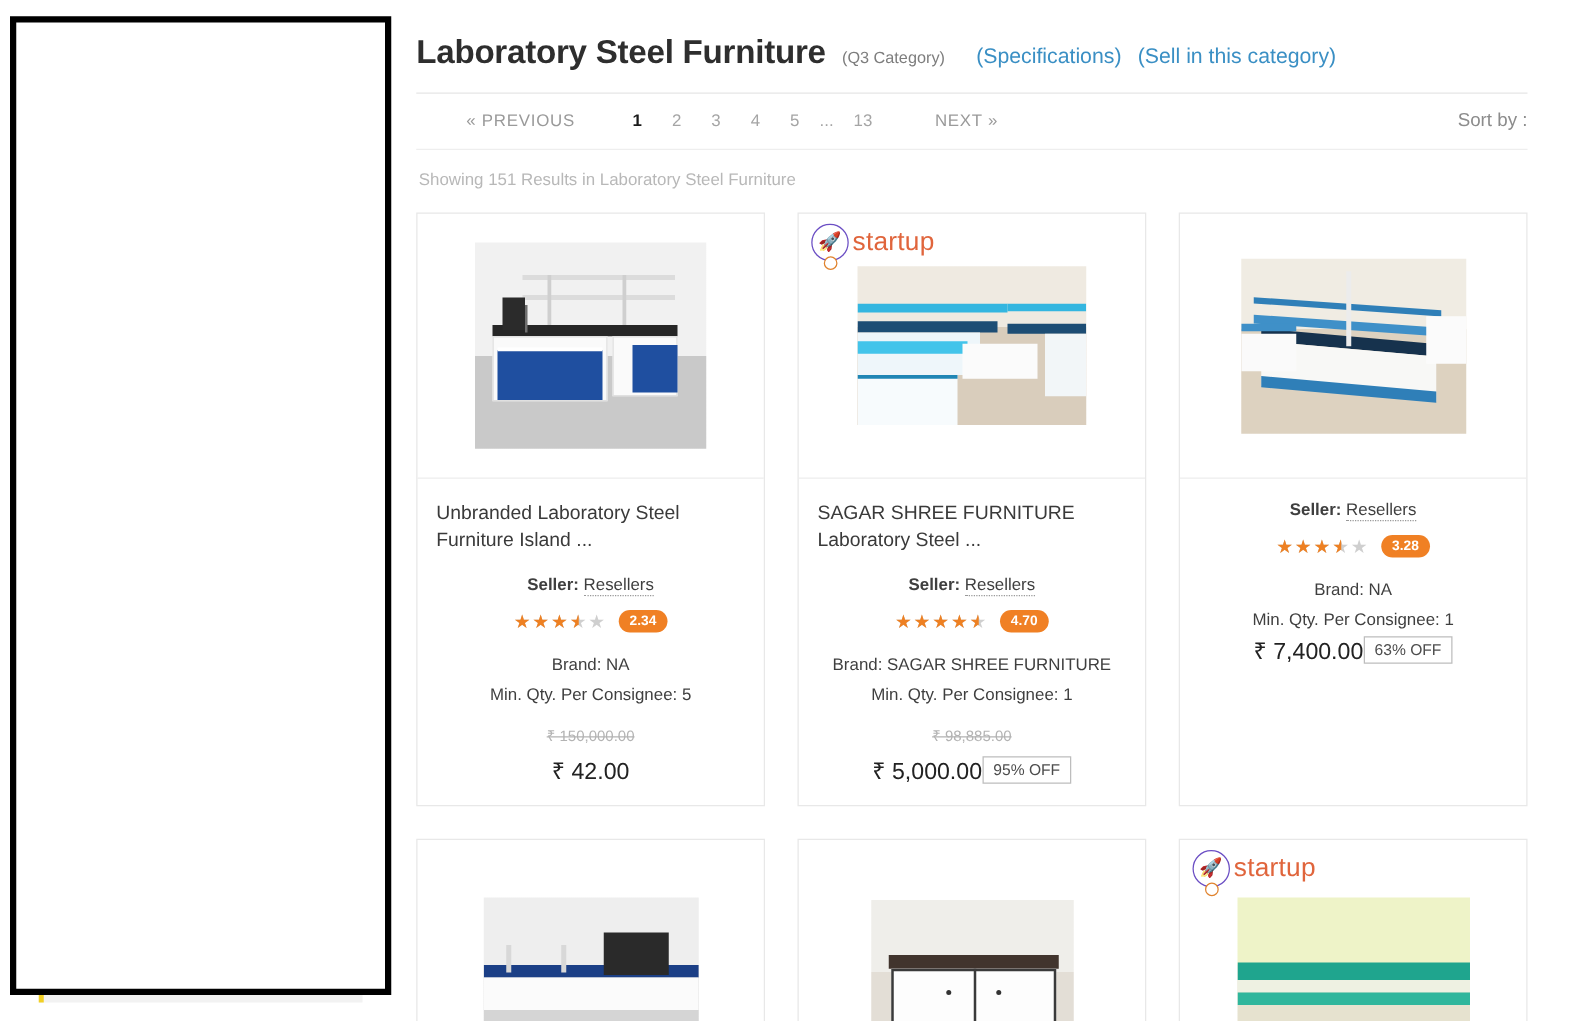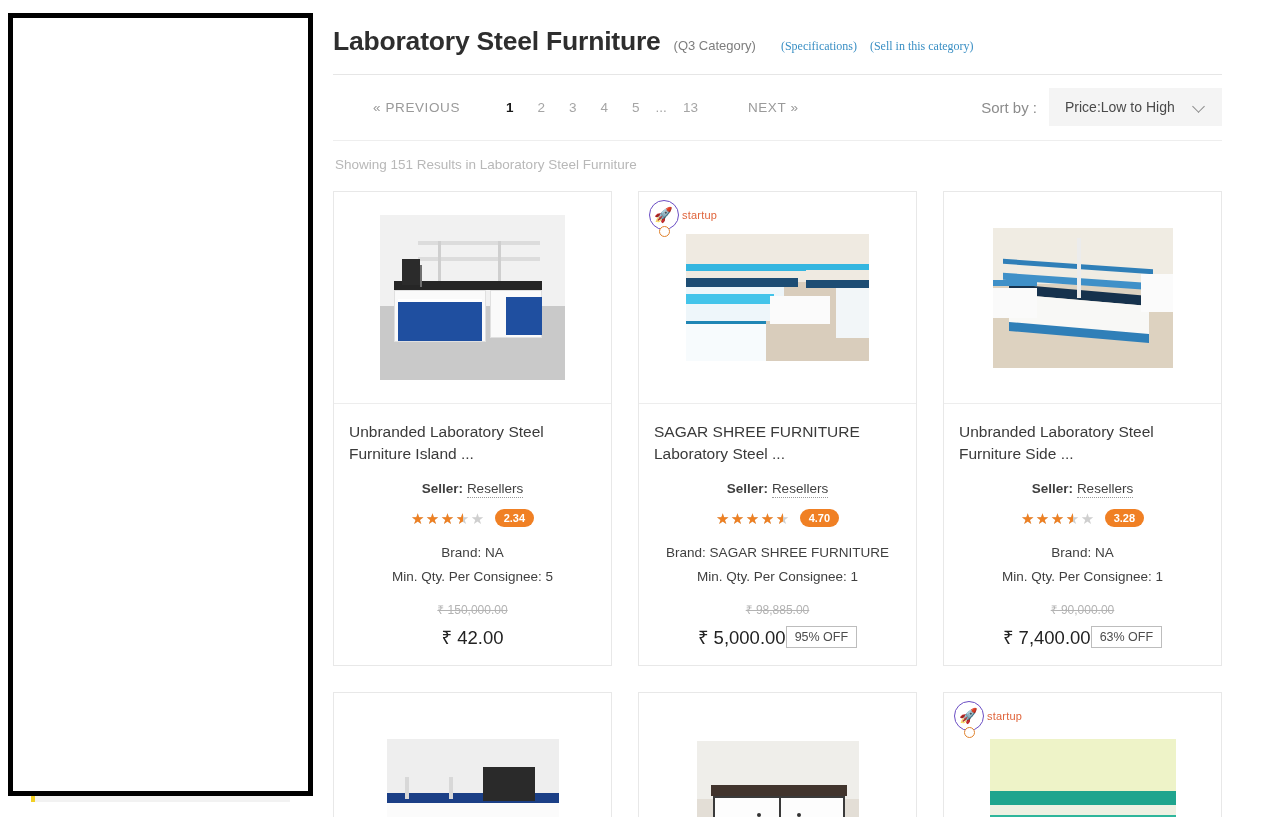--- a/index.html
+++ b/index.html
@@ -70,21 +70,21 @@
     transform: rotate(45deg);
   }
 
   
   .main { flex: 1; padding: 22px 42px 0 7px; overflow: hidden; }
   .title-row { display: flex; align-items: baseline; gap: 13px; padding-bottom: 17px; }
   .cat-title {
     font-size: 26.5px; font-weight: bold; color: #2e2e2e; letter-spacing: -.2px;
   }
   .cat-sub { font-size: 13px; color: #7d7d7d; margin-top: 16px; }
-  .cat-link { font-size: 12px; color: #3a8fc4; cursor: pointer; font-family: Liberation Serif, serif; }
+  .cat-link { font-size: 17px; color: #3a8fc4; cursor: pointer; }
   .cat-link.sp { margin-left: 12px; }
 
   .pager-row {
     display: flex; align-items: center; border-top: 1px solid #e6e6e6;
     padding: 13px 0 14px 0; border-bottom: 1px solid #eee;
   }
   .pager { display: flex; align-items: center; font-size: 13.5px; }
   .pg-prev, .pg-next { color: #9a9a9a; letter-spacing: .6px; cursor: pointer; margin-left: 40px; }
   .pg-prev { margin-right: 34px; }
   .pg-next { margin-left: 38px; }
@@ -128,21 +128,21 @@
   }
   .rocket-circle .rk {
     position: absolute; left: 50%; top: 50%; transform: translate(-50%,-52%);
     font-size: 15px; color: #6b4ec4; line-height: 1;
   }
   .medal {
     position: absolute; left: 9px; bottom: -8px; width: 11px; height: 11px;
     border-radius: 50%; border: 1.6px solid #e0822c; background: #fff;
   }
   .startup-txt {
-    font-size: 11px; color: #e0653c; letter-spacing: .2px; font-weight: 500;
+    font-size: 21px; color: #e0653c; letter-spacing: .2px; font-weight: 500;
   }
   .card-body { padding: 17px 15px 16px 15px; display: flex; flex-direction: column; align-items: center; }
   .p-title {
     font-size: 15.5px; color: #3a3a3a; line-height: 1.42; min-height: 45px;
     margin-bottom: 15px;
   }
   .p-seller { font-size: 13.5px; color: #3f3f3f; margin-bottom: 13px; }
   .p-seller b { font-weight: bold; }
   .p-seller .sv { border-bottom: 1px dotted #999; padding-bottom: 1px; cursor: pointer; }
   .rating-row { display: flex; align-items: center; gap: 9px; margin-bottom: 14px; }
@@ -279,24 +279,20 @@
         <span class="pg-num">2</span>
         <span class="pg-num">3</span>
         <span class="pg-num">4</span>
         <span class="pg-num">5</span>
         <span class="pg-dots">...</span>
         <span class="pg-num">13</span>
         <span class="pg-next">NEXT »</span>
       </div>
       <div class="sort-area">
         <span class="sort-lbl">Sort by :</span>
-        <div class="sort-sel">
-          <span>Price:Low to High</span>
-          <span class="sort-chev"></span>
-        </div>
       </div>
     </div>
 
     <div class="results-line">Showing 151 Results in Laboratory Steel Furniture</div>
 
     <div class="grid">
 
       <div class="card">
         <div class="card-img-box">
           <div class="lab-img i1">
@@ -388,35 +384,33 @@
             <div class="bench" style="left:16px;top:62px;width:140px;height:10px;background:#16324d;transform:skewY(5deg);"></div>
             <div class="bench" style="left:16px;top:72px;width:140px;height:36px;background:#f8f8f6;transform:skewY(5deg);"></div>
             <div class="bench" style="left:16px;top:100px;width:140px;height:9px;background:#2f7fb8;transform:skewY(5deg);"></div>
             <div class="bench" style="left:0;top:52px;width:44px;height:6px;background:#3f90c8;"></div>
             <div class="bench" style="left:0;top:60px;width:44px;height:30px;background:#fafafa;"></div>
             <div class="bench" style="left:84px;top:10px;width:4px;height:60px;background:#ececec;"></div>
             <div class="bench" style="left:148px;top:46px;width:32px;height:38px;background:#fbfbfb;"></div>
           </div>
         </div>
         <div class="card-body">
-          <div class="p-title">Unbranded Laboratory Steel Furniture Side ...</div>
           <div class="p-seller">
             <b>Seller:</b>
             <span class="sv">Resellers</span>
           </div>
           <div class="rating-row">
             <span class="stars">
               <span class="bg">★★★★★</span>
               <span class="fg" style="width:70%">★★★★★</span>
             </span>
             <span class="rate-badge">3.28</span>
           </div>
           <div class="p-brand">Brand: NA</div>
           <div class="p-qty">Min. Qty. Per Consignee: 1</div>
-          <div class="p-mrp">₹ 90,000.00</div>
           <div class="price-row">
             <span class="p-price">₹ 7,400.00</span>
             <span class="off-badge">63% OFF</span>
           </div>
         </div>
       </div>
 
       <div class="card">
         <div class="card-img-box">
           <div class="lab-img i4">

